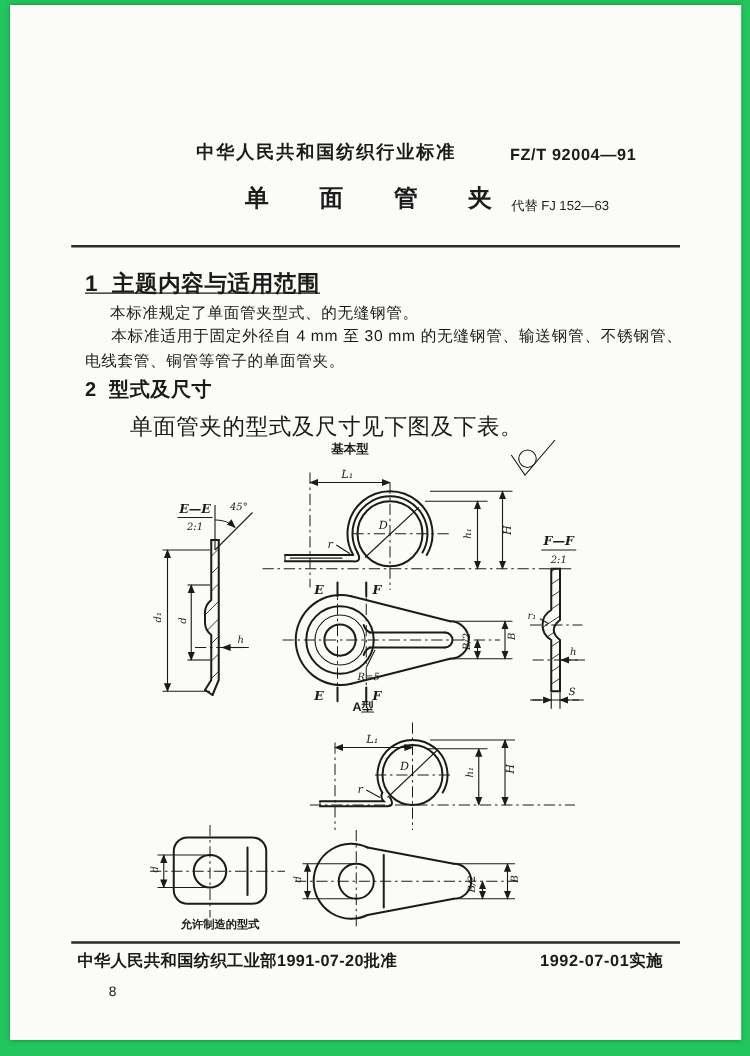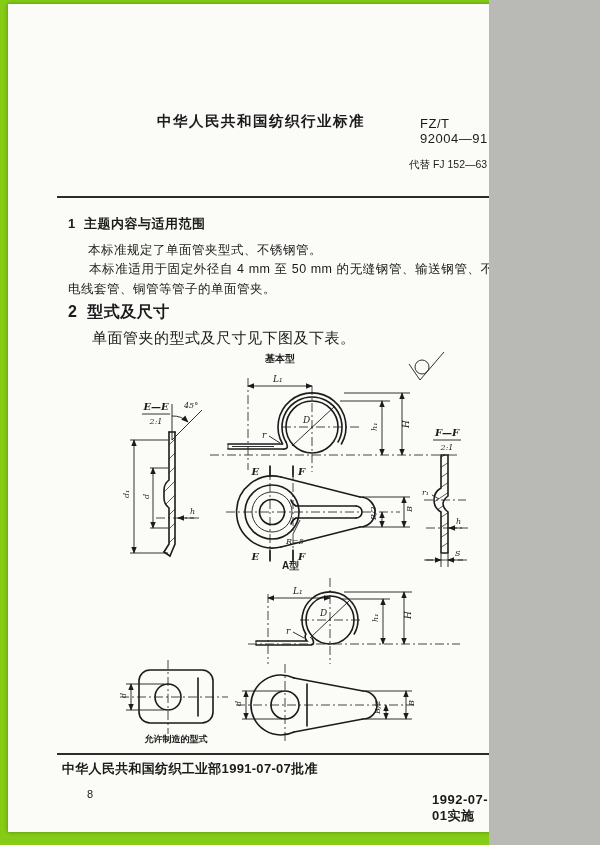--- a/index.html
+++ b/index.html
@@ -1,34 +1,34 @@
 <!DOCTYPE html>
 <html><head>
 <meta charset="utf-8">
 <style>
   html,body{margin:0;padding:0;}
   body{background:#b9b9b5;width:600px;height:845px;overflow:hidden;}
-  .scan{position:relative;width:489px;height:845px;background:#84cc16;overflow:hidden;
+  .scan{position:relative;width:600px;height:845px;background:#22c55e;overflow:hidden;
         font-family:"Liberation Sans",sans-serif;color:#1b1b1b;}
   .page{position:absolute;left:8px;top:4px;width:585px;height:828px;background:#fbfbf8;
         box-shadow:0 0 4px rgba(0,0,0,.35);}
   .abs{position:absolute;}
   .org{left:157px;top:112px;font-size:14.5px;font-weight:bold;letter-spacing:1.5px;}
-  .stdno{left:408px;top:116px;font-size:13px;font-weight:normal;letter-spacing:.5px;margin-left:12px;}
+  .stdno{left:408px;top:116px;font-size:13px;font-weight:bold;letter-spacing:.5px;}
   .doctitle{left:196px;top:146px;font-size:19px;font-weight:bold;letter-spacing:10px;white-space:pre;}
   .replaces{left:409px;top:158px;font-size:10.5px;text-align:center;}
   .rule{height:2px;background:#2b2b2b;}
-  .h1{left:68px;top:215px;font-size:13px;font-weight:bold;white-space:pre;letter-spacing:.5px;}
+  .h1{left:68px;top:215px;font-size:18px;font-weight:bold;white-space:pre;letter-spacing:.5px;text-decoration:underline;}
   .p1{left:88px;top:242px;font-size:12.5px;letter-spacing:.5px;}
   .p2{left:68px;top:260px;width:478px;font-size:12.5px;line-height:19.5px;text-indent:21px;
       letter-spacing:.5px;text-align:justify;}
   .h2{left:68px;top:302px;font-size:16px;font-weight:bold;white-space:pre;letter-spacing:.5px;}
-  .p3{left:92px;top:329px;font-size:15px;letter-spacing:.5px;}
+  .p3{left:104px;top:329px;font-size:18px;letter-spacing:.5px;}
   .approved{left:62px;top:760px;font-size:13px;font-weight:bold;letter-spacing:.3px;}
-  .implemented{left:432px;top:760px;font-size:13px;font-weight:bold;letter-spacing:.5px;margin-top:32px;}
+  .implemented{left:432px;top:760px;font-size:13px;font-weight:bold;letter-spacing:.5px;}
   .pageno{left:87px;top:788px;font-size:11px;}
   svg{display:block;}
   .ln{stroke:#1b1b1b;stroke-width:1.6;fill:none;stroke-linecap:round;}
   .thin{stroke:#1b1b1b;stroke-width:.9;fill:none;}
   .cl{stroke:#1b1b1b;stroke-width:.8;fill:none;stroke-dasharray:9 3 2 3;}
   .dim{stroke:#1b1b1b;stroke-width:.9;fill:none;}
   .hatch{stroke:#1b1b1b;stroke-width:.7;}
   text{fill:#1b1b1b;}
   .dt{font-family:"DejaVu Serif",serif;font-style:italic;font-size:9px;}
   .dts{font-family:"DejaVu Serif",serif;font-style:italic;font-size:8px;}
@@ -36,26 +36,27 @@
   .sec{font-family:"DejaVu Serif",serif;font-style:italic;font-weight:bold;font-size:10px;}
 </style>
 </head>
 <body>
 
 <div class="scan">
   <div class="page"></div>
 
   <div class="abs org">中华人民共和国纺织行业标准</div>
   <div class="abs stdno">FZ/T 92004—91</div>
+  <div class="abs doctitle">单  面  管  夹</div>
   <div class="abs replaces">代替 FJ 152—63</div>
   <div class="abs rule" style="left:57px;top:196px;width:487px;"></div>
 
   <div class="abs h1">1  主题内容与适用范围</div>
-  <div class="abs p1">本标准规定了单面管夹型式、不锈钢管。</div>
-  <div class="abs p2">本标准适用于固定外径自 4 mm 至 50 mm 的无缝钢管、输送钢管、不锈钢管、电线套管、铜管等管子的单面管夹。</div>
+  <div class="abs p1">本标准规定了单面管夹型式、的无缝钢管。</div>
+  <div class="abs p2">本标准适用于固定外径自 4 mm 至 30 mm 的无缝钢管、输送钢管、不锈钢管、电线套管、铜管等管子的单面管夹。</div>
   <div class="abs h2">2  型式及尺寸</div>
   <div class="abs p3">单面管夹的型式及尺寸见下图及下表。</div>
 
   <svg class="abs" style="left:60px;top:348px;" width="480" height="402" viewBox="0 0 480 402">
     <defs>
       <marker id="ar" viewBox="0 0 10 10" refX="9" refY="5" markerWidth="8" markerHeight="8" orient="auto-start-reverse">
         <path d="M0,1 L10,5 L0,9 Z" fill="#1b1b1b"></path>
       </marker>
       <clipPath id="ffclip">
         <path d="M381,107 L388,107 L388,148 Q383,152 383,156 Q383,160 388,164 L388,205 L381,205 L381,164 Q374,160 374,152 Q374,144 381,140 Z"></path>
@@ -255,16 +256,16 @@
       <line class="dim" x1="305" y1="343" x2="352" y2="343"></line>
       <line class="dim" x1="305" y1="371" x2="352" y2="371"></line>
       <line class="dim" x1="346" y1="343" x2="346" y2="371" marker-start="url(#ar)" marker-end="url(#ar)"></line>
       <text transform="rotate(-90 354 358)" x="354" y="358" class="dts">B</text>
       <line class="dim" x1="326" y1="357" x2="326" y2="371" marker-start="url(#ar)" marker-end="url(#ar)"></line>
       <text transform="rotate(-90 320 366)" x="320" y="366" class="dts">B/2</text>
     </g>
   </svg>
 
   <div class="abs rule" style="left:57px;top:753px;width:487px;"></div>
-  <div class="abs approved">中华人民共和国纺织工业部1991-07-07批准</div>
+  <div class="abs approved">中华人民共和国纺织工业部1991-07-20批准</div>
   <div class="abs implemented">1992-07-01实施</div>
   <div class="abs pageno">8</div>
 </div>
 
 </body></html>

